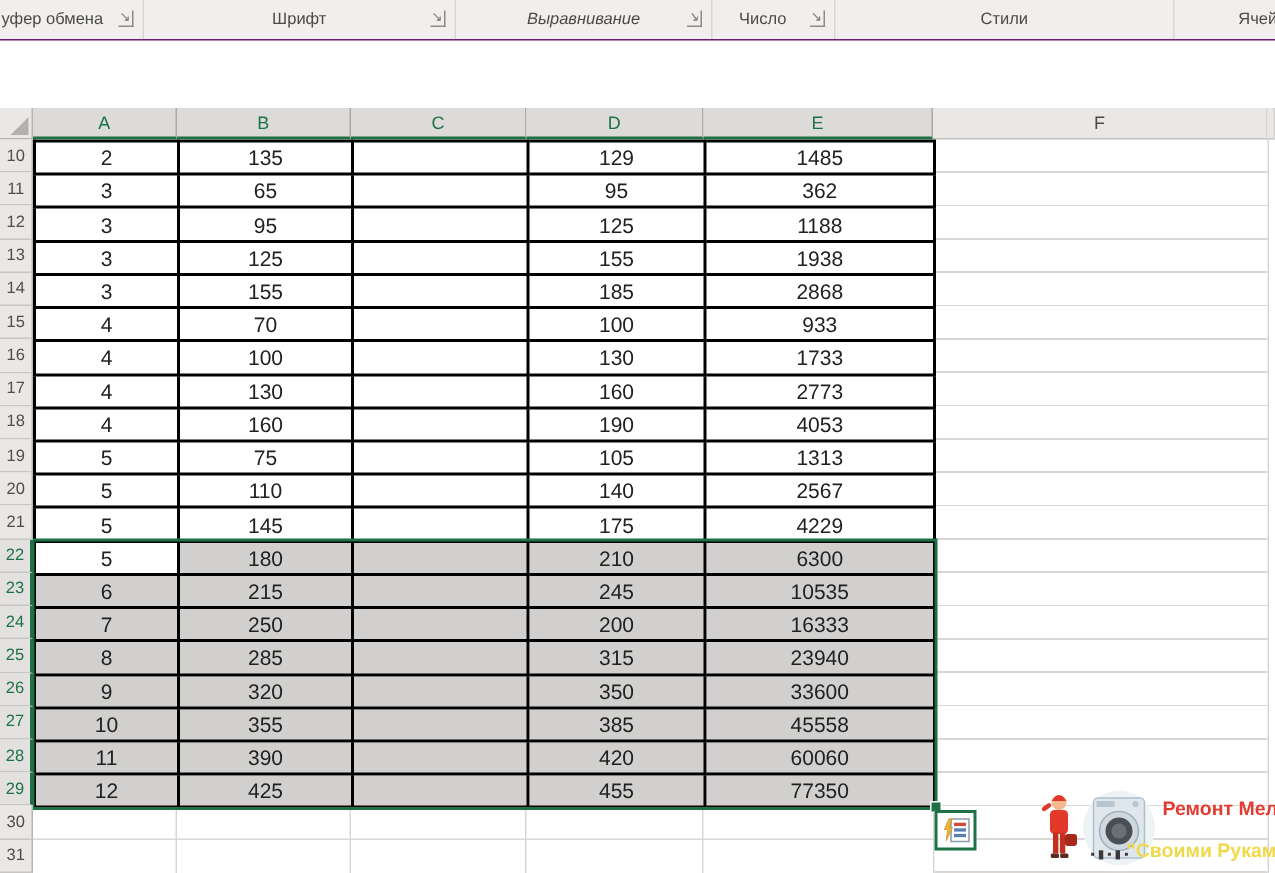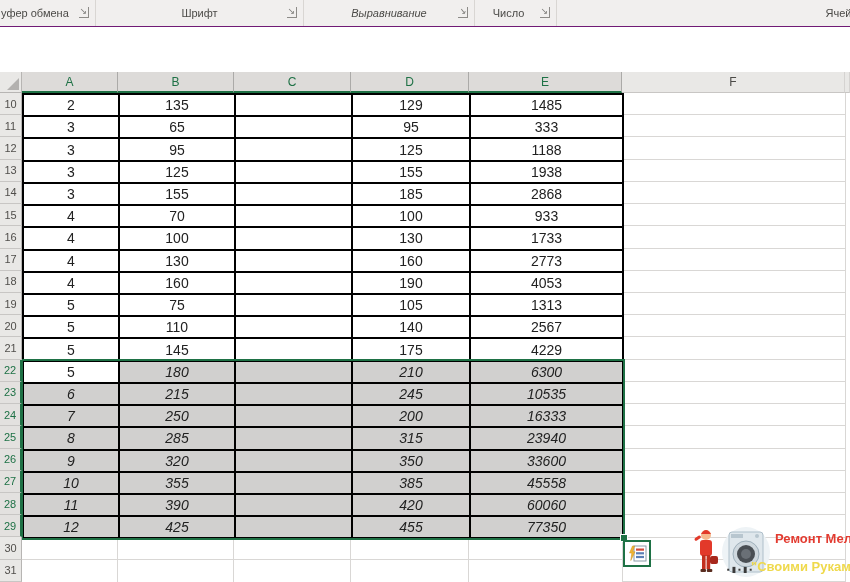--- a/index.html
+++ b/index.html
@@ -66,21 +66,21 @@
                     #d9d7d5 21.227px,#d9d7d5 22.227px);}
   .vl845{position:absolute;left:823px;top:0;width:1px;height:489px;background:#d9d7d5;}
   .hline30{position:absolute;left:0;top:466px;width:601px;height:1px;background:#d9d7d5;}
   .vlb{position:absolute;top:445px;height:44px;width:1px;background:#d9d7d5;}
   .vlb1{left:95px}.vlb2{left:211px}.vlb3{left:328px}.vlb4{left:446px}.vlb5{left:600px}
 
   table.tbl{position:absolute;left:0;top:0;border-collapse:collapse;table-layout:fixed;}
   table.tbl tr{height:22.227px;}
   table.tbl td{border:2px solid #000;padding:0;text-align:center;vertical-align:middle;
                font-size:14px;color:#212121;background:#fff;overflow:hidden;}
-  table.tbl td.sel{background:#d1d0cf;font-style:italic;}
+  table.tbl td.sel{background:#d1d0cf;}
   table.tbl td.active{background:#ffffff;}
 
   .selbox{position:absolute;left:-1px;top:265.5px;width:604px;height:181px;
           border:2px solid #1E7145;box-sizing:border-box;pointer-events:none;}
   .fillhandle{position:absolute;left:598px;top:441px;width:6px;height:6px;background:#1E7145;
               border:1px solid #fff;}
   .pastebtn{position:absolute;left:601px;top:447px;width:28px;height:27px;background:#fff;
             border:2px solid #1E7145;box-sizing:border-box;display:flex;align-items:center;
             justify-content:center;cursor:pointer;}
 
@@ -106,20 +106,23 @@
       <span class="lbl">Шрифт</span>
       <span class="dl">↘</span>
     </div>
     <div class="rg rg3">
       <span class="lbl">Выравнивание</span>
       <span class="dl">↘</span>
     </div>
     <div class="rg rg4">
       <span class="lbl">Число</span>
       <span class="dl">↘</span>
+    </div>
+    <div class="rg rg5">
+      <span class="lbl">Стили</span>
     </div>
     <div class="rg rg6">
       <span class="lbl">Ячейки</span>
     </div>
   </div>
 
 
   <div class="gridwrap">
     <div class="corner">
       <div class="tri"></div>
@@ -184,21 +187,21 @@
               <td>135</td>
               <td></td>
               <td>129</td>
               <td>1485</td>
             </tr>
             <tr>
               <td>3</td>
               <td>65</td>
               <td></td>
               <td>95</td>
-              <td>333</td>
+              <td>362</td>
             </tr>
             <tr>
               <td>3</td>
               <td>95</td>
               <td></td>
               <td>125</td>
               <td>1188</td>
             </tr>
             <tr>
               <td>3</td>

